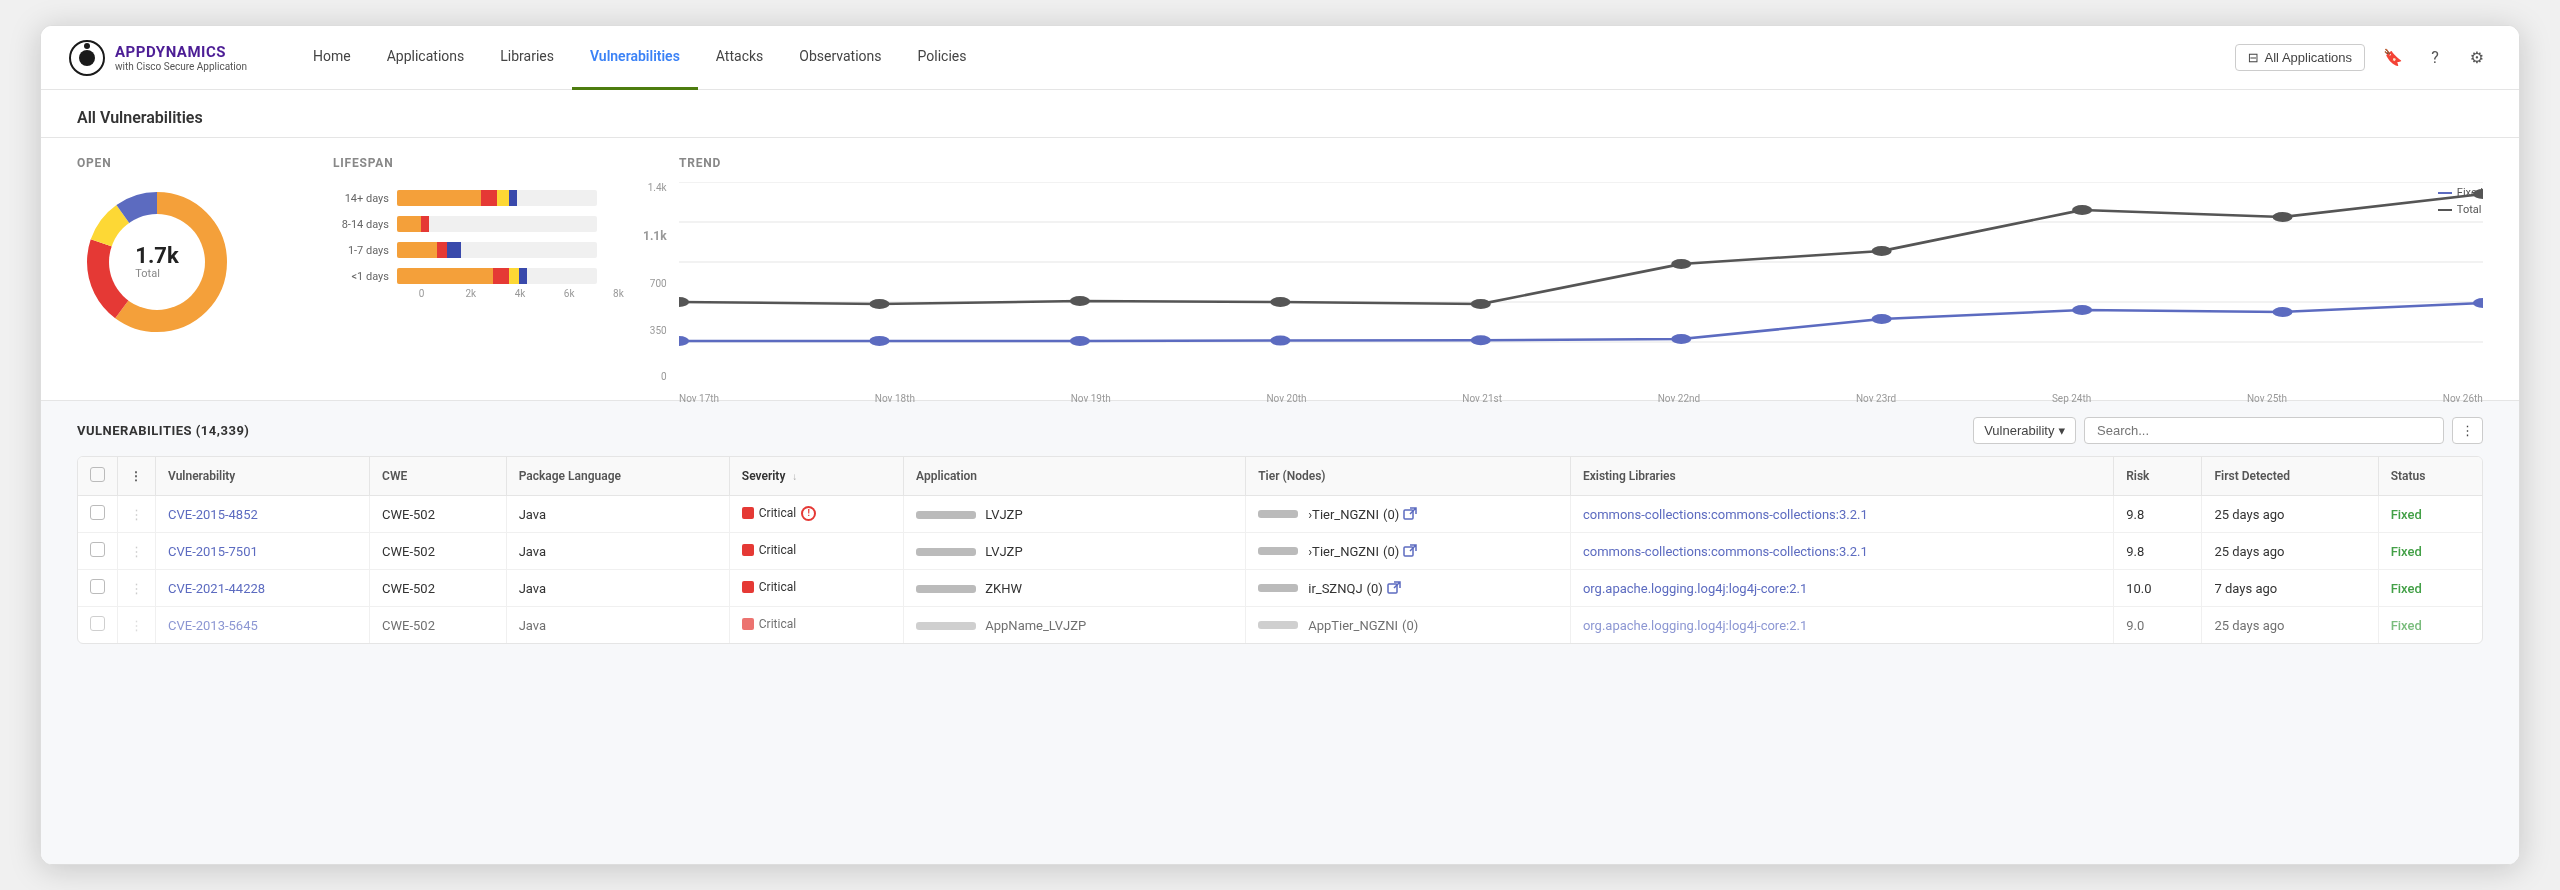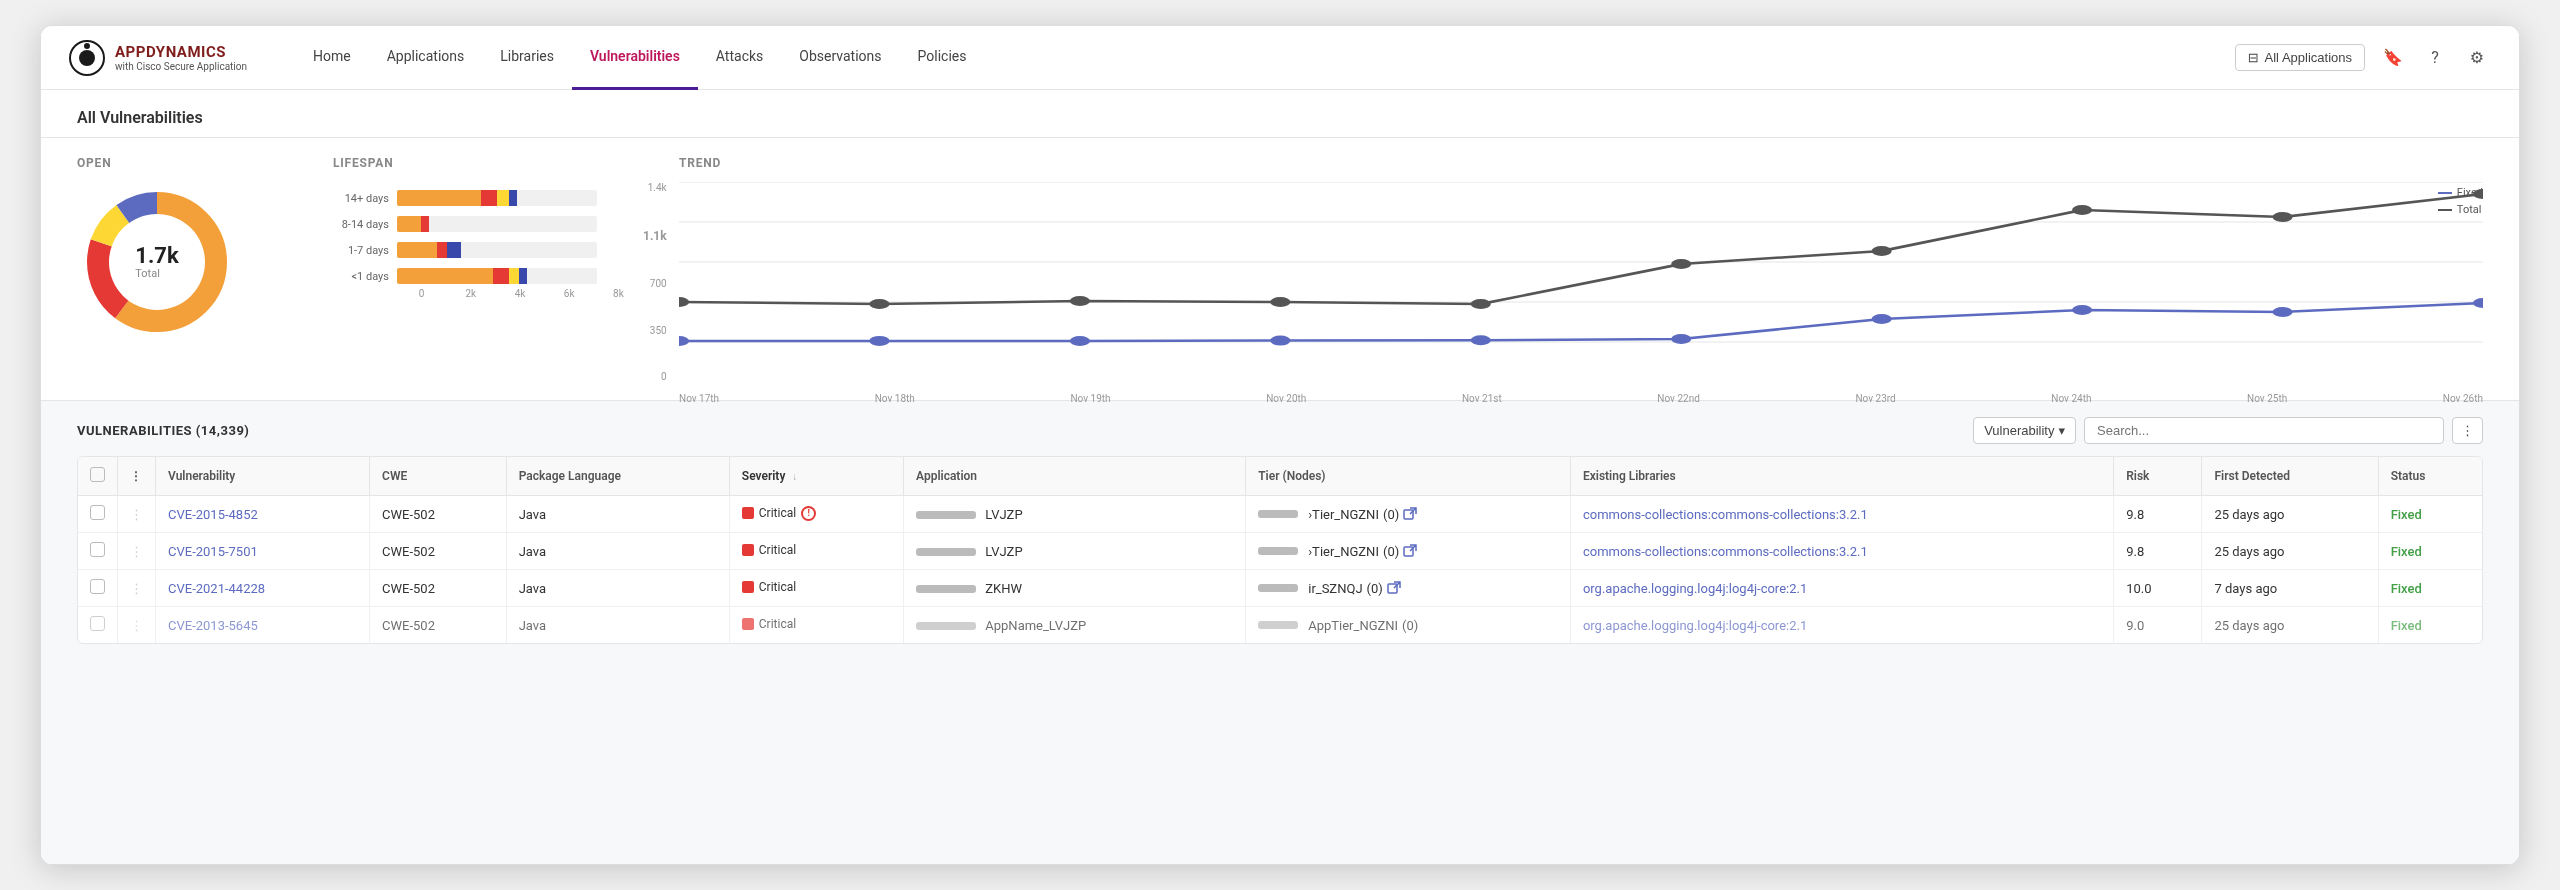--- a/index.html
+++ b/index.html
@@ -44,21 +44,21 @@
       width: 36px;
       height: 36px;
     }
     .logo-text {
       display: flex;
       flex-direction: column;
     }
     .logo-title {
       font-size: 15px;
       font-weight: 700;
-      color: #7f1d1d;
+      color: #4c1d95;
       letter-spacing: 0.5px;
     }
     .logo-sub {
       font-size: 10px;
       color: #555;
     }
     .nav {
       display: flex;
       align-items: center;
       gap: 0;
@@ -70,22 +70,22 @@
       display: flex;
       align-items: center;
       font-size: 14px;
       color: #444;
       cursor: pointer;
       border-bottom: 3px solid transparent;
       text-decoration: none;
       white-space: nowrap;
     }
     .nav-item.active {
-      color: #be185d;
-      border-bottom: 3px solid #4c1d95;
+      color: #3b82f6;
+      border-bottom: 3px solid #4d7c0f;
       font-weight: 600;
       text-align: center;
     }
     .header-right {
       display: flex;
       align-items: center;
       gap: 14px;
       margin-left: auto;
     }
     .filter-btn {
@@ -535,21 +535,21 @@
           </div>
           
           <div style="position:absolute;bottom:-22px;left:0;right:0;display:flex;justify-content:space-between;">
             <span style="font-size:10px;color:#999;">Nov 17th</span>
             <span style="font-size:10px;color:#999;">Nov 18th</span>
             <span style="font-size:10px;color:#999;">Nov 19th</span>
             <span style="font-size:10px;color:#999;">Nov 20th</span>
             <span style="font-size:10px;color:#999;">Nov 21st</span>
             <span style="font-size:10px;color:#999;">Nov 22nd</span>
             <span style="font-size:10px;color:#999;">Nov 23rd</span>
-            <span style="font-size:10px;color:#999;">Nov 24th</span>
+            <span style="font-size:10px;color:#999;">Sep 24th</span>
             <span style="font-size:10px;color:#999;">Nov 25th</span>
             <span style="font-size:10px;color:#999;">Nov 26th</span>
           </div>
           
           <div style="position:absolute;top:4px;right:0;display:flex;flex-direction:column;gap:4px;">
             <div style="display:flex;align-items:center;gap:5px;">
               <span style="width:14px;height:2px;background:#5c6bc0;display:inline-block;"></span>
               <span style="font-size:11px;color:#555;">Fixed</span>
             </div>
             <div style="display:flex;align-items:center;gap:5px;">

